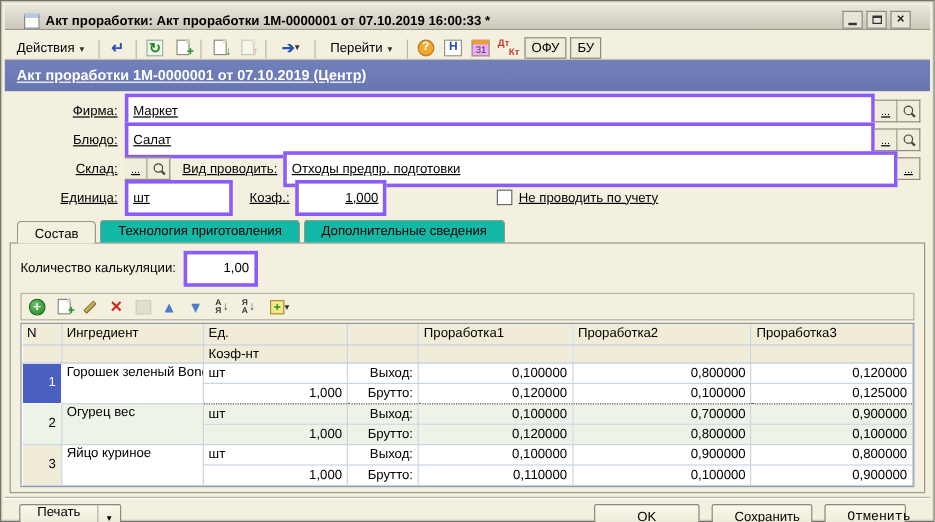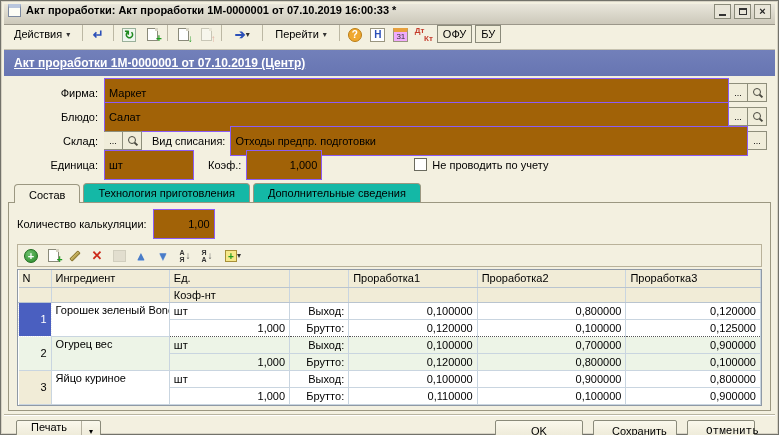--- a/index.html
+++ b/index.html
@@ -4,33 +4,33 @@
 <style>
   * { box-sizing: border-box; margin:0; padding:0; }
   html,body { width:779px; height:435px; }
   body { font-family:"Liberation Sans", sans-serif; font-size:11px; color:#000; }
 
   .window { width:779px; height:435px; background:#f3f0e0; border:1px solid #72726a;
             padding:3px; display:flex; flex-direction:column; box-shadow:inset 0 0 0 1px #d6d2c4; }
 
   
   .titlebar { height:21px; flex:0 0 21px; background:linear-gradient(#e9e6db,#ccc8ba);
-              display:flex; align-items:flex-start; padding:0 4px; border-bottom:1px solid #9b978a; }
+              display:flex; align-items:flex-end; padding:0 16px; border-bottom:1px solid #9b978a; }
   .title-icon { width:13px; height:13px; background:#fdfdf6; border:1px solid #7c89a0;
                 border-top:4px solid #b9c6dd; margin-right:5px; flex:0 0 13px; }
   .title-text { font-weight:bold; font-size:11px; white-space:nowrap; overflow:hidden; flex:1; }
   .win-btns { display:flex; gap:3px; }
   .win-btn { width:17px; height:15px; background:#e8e5d8; border:1px solid #8a8a7a;
              display:flex; align-items:center; justify-content:center; cursor:pointer; }
   .glyph-min { width:7px; height:2px; background:#333; margin-top:7px; }
   .glyph-max { width:8px; height:7px; border:1px solid #333; border-top:2px solid #333; }
   .glyph-close { font-size:11px; font-weight:bold; line-height:1; color:#222; }
 
   
-  .toolbar { height:25px; flex:0 0 25px; background:#f3f0e0; display:flex; align-items:flex-start;
+  .toolbar { height:25px; flex:0 0 25px; background:#f3f0e0; display:flex; align-items:flex-end;
              gap:3px; padding:0 3px; border-bottom:1px solid #c6c2b0; }
   .tb-btn { display:inline-flex; align-items:center; gap:4px; padding:2px 6px; background:transparent;
             border:1px solid transparent; font-size:11px; cursor:pointer; }
   .dd { font-size:8px; color:#333; }
   .sep { width:1px; height:16px; background:#bcb8a4; margin:0 2px; }
   .tb-ic { width:20px; height:19px; display:inline-flex; align-items:center; justify-content:center;
            background:transparent; border:1px solid transparent; cursor:pointer; position:relative; }
   .ic-writeclose { color:#2b4fb8; font-weight:bold; font-size:13px; }
   .ic-refresh { color:#1e8a1e; font-weight:bold; font-size:12px; border:1px solid #9ab09a;
                 background:#eef6ee; width:14px; height:14px; line-height:12px; text-align:center; }
@@ -51,24 +51,24 @@
   .ic-dtkt .kt { position:absolute; right:0; bottom:0; color:#c43c2c; }
   .tb-toggle { padding:2px 5px; background:#f0edda; border:1px solid #8a8a7a; font-size:11px; cursor:pointer; }
 
   
   .banner { height:26px; flex:0 0 26px; background:linear-gradient(#7280ba,#6775b2); display:flex;
             align-items:center; justify-content:space-between; padding:0 10px; }
   .banner-title { color:#fff; font-weight:bold; font-size:12px; text-decoration:underline; cursor:pointer; }
   .banner-user { color:#fff; font-size:11px; cursor:pointer;margin-top:44px; }
 
   
-  .formarea { padding:7px 8px 2px 8px; }
+  .formarea { padding:7px 8px 2px 8px;text-decoration:underline; }
   .frow { display:flex; align-items:center; margin-bottom:5px; height:19px; }
   .flabel { width:92px; text-align:right; padding-right:6px; flex:0 0 92px; }
-  .finput { height:30px; background:#a16207; border:1px solid #8b5cf6; padding:2px 4px; display:flex;
+  .finput { height:30px; background:#ffffff; border:3px solid #8b5cf6; padding:2px 4px; display:flex;
             align-items:center; overflow:hidden; white-space:nowrap; }
   .grow { flex:1; }
   .sbtn { width:19px; height:19px; background:#f0edda; border:1px solid #8e8e7b; border-left:none;
           display:flex; align-items:center; justify-content:center; font-size:9px; cursor:pointer; flex:0 0 19px; }
   .mag { position:relative; width:11px; height:11px; }
   .mag::before { content:""; position:absolute; left:1px; top:1px; width:6px; height:6px;
                  border:1.5px solid #4a4a40; border-radius:50%; }
   .mag::after { content:""; position:absolute; left:7px; top:8px; width:4px; height:2px;
                 background:#4a4a40; transform:rotate(45deg); }
   .num-right { justify-content:flex-end; }
@@ -234,21 +234,21 @@
       <span class="sbtn">
           <span class="mag"></span>
         </span>
     </div>
     <div class="frow">
       <span class="flabel">Склад:</span>
       <span class="sbtn">...</span>
       <span class="sbtn">
           <span class="mag"></span>
         </span>
-      <span style="margin-left:10px; margin-right:5px;">Вид списания:</span>
+      <span style="margin-left:10px; margin-right:5px;">Вид проводить:</span>
       <span class="finput grow">Отходы предпр. подготовки</span>
       <span class="sbtn">...</span>
     </div>
     <div class="frow">
       <span class="flabel">Единица:</span>
       <span class="finput" style="width:90px;">шт</span>
       <span style="margin-left:14px; margin-right:5px;">Коэф.:</span>
       <span class="finput num-right" style="width:76px;">1,000</span>
       <span style="width:92px;"></span>
       <span class="checkbox"></span>

